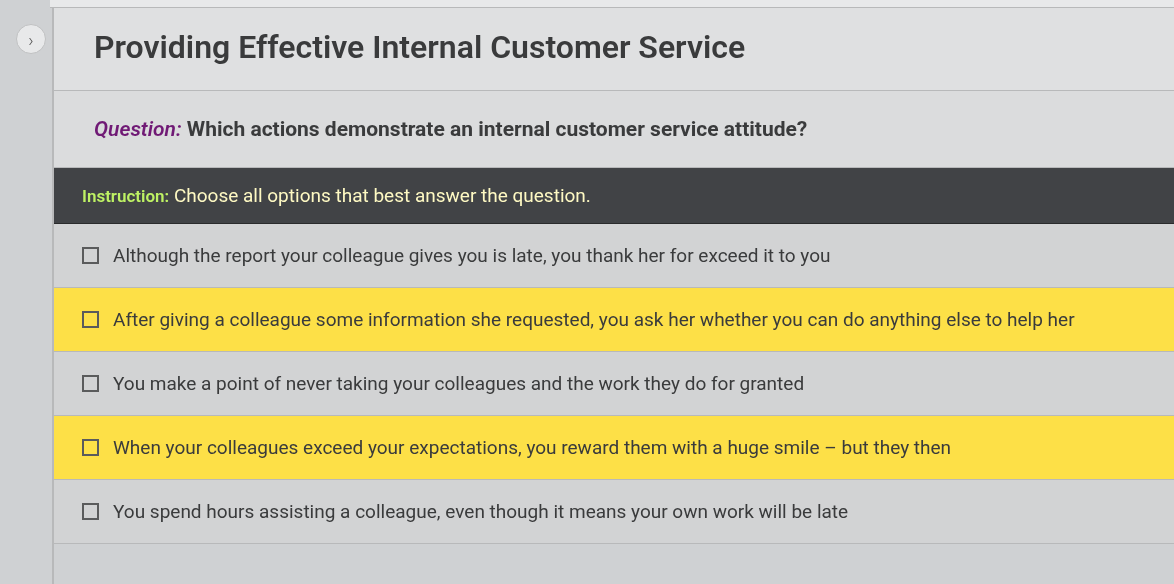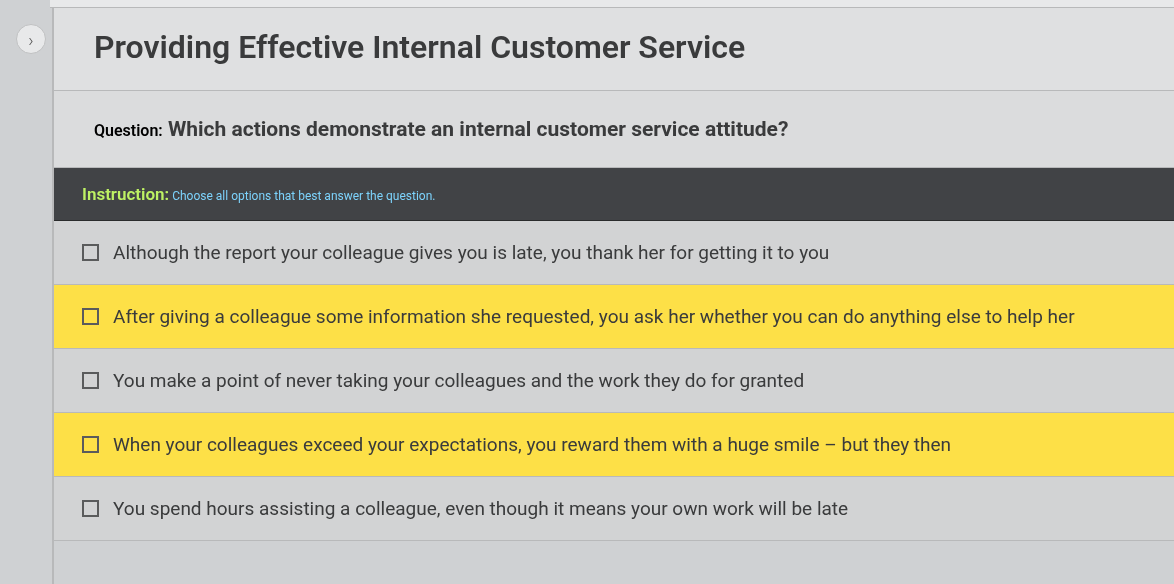--- a/index.html
+++ b/index.html
@@ -71,43 +71,44 @@
       font-size: 17px;
       color: #6a6b6c;
       font-weight: 400;
     }
     .question-block {
       background: #dbdcdd;
       padding: 26px 40px;
       border-bottom: 1px solid #b8b9ba;
     }
     .question-label {
-      font-size: 16px;
+      font-size: 21px;
       font-weight: 600;
-      color: #000000;
+      color: #701a75;
+      font-style: italic;
     }
     .question-text {
       font-size: 21px;
       font-weight: 700;
       color: #3a3b3c;
     }
     .instruction-block {
       background: #414346;
       padding: 16px 28px;
       border-bottom: 1px solid #2a2b2c;
     }
     .instruction-label {
       font-size: 17px;
       font-weight: 600;
       color: #bef264;
     }
     .instruction-text {
-      font-size: 12px;
+      font-size: 19px;
       font-weight: 400;
-      color: #7dd3fc;
+      color: #fef9c3;
     }
     .option-row {
       background: #fde047;
       padding: 20px 28px;
       border-bottom: 1px solid #b8b9ba;
       display: flex;
       align-items: center;
       gap: 14px;
       cursor: pointer;
     }
@@ -147,21 +148,21 @@
   <div class="question-block">
     <span class="question-label">Question:</span><span class="question-text"> Which actions demonstrate an internal customer service attitude?</span>
   </div>
 
   <div class="instruction-block">
     <span class="instruction-label">Instruction:</span><span class="instruction-text"> Choose all options that best answer the question.</span>
   </div>
 
   <div class="option-row">
     <div class="checkbox"></div>
-    <span class="option-text">Although the report your colleague gives you is late, you thank her for getting it to you</span>
+    <span class="option-text">Although the report your colleague gives you is late, you thank her for exceed it to you</span>
   </div>
 
   <div class="option-row">
     <div class="checkbox"></div>
     <span class="option-text">After giving a colleague some information she requested, you ask her whether you can do anything else to help her</span>
   </div>
 
   <div class="option-row">
     <div class="checkbox"></div>
     <span class="option-text">You make a point of never taking your colleagues and the work they do for granted</span>

